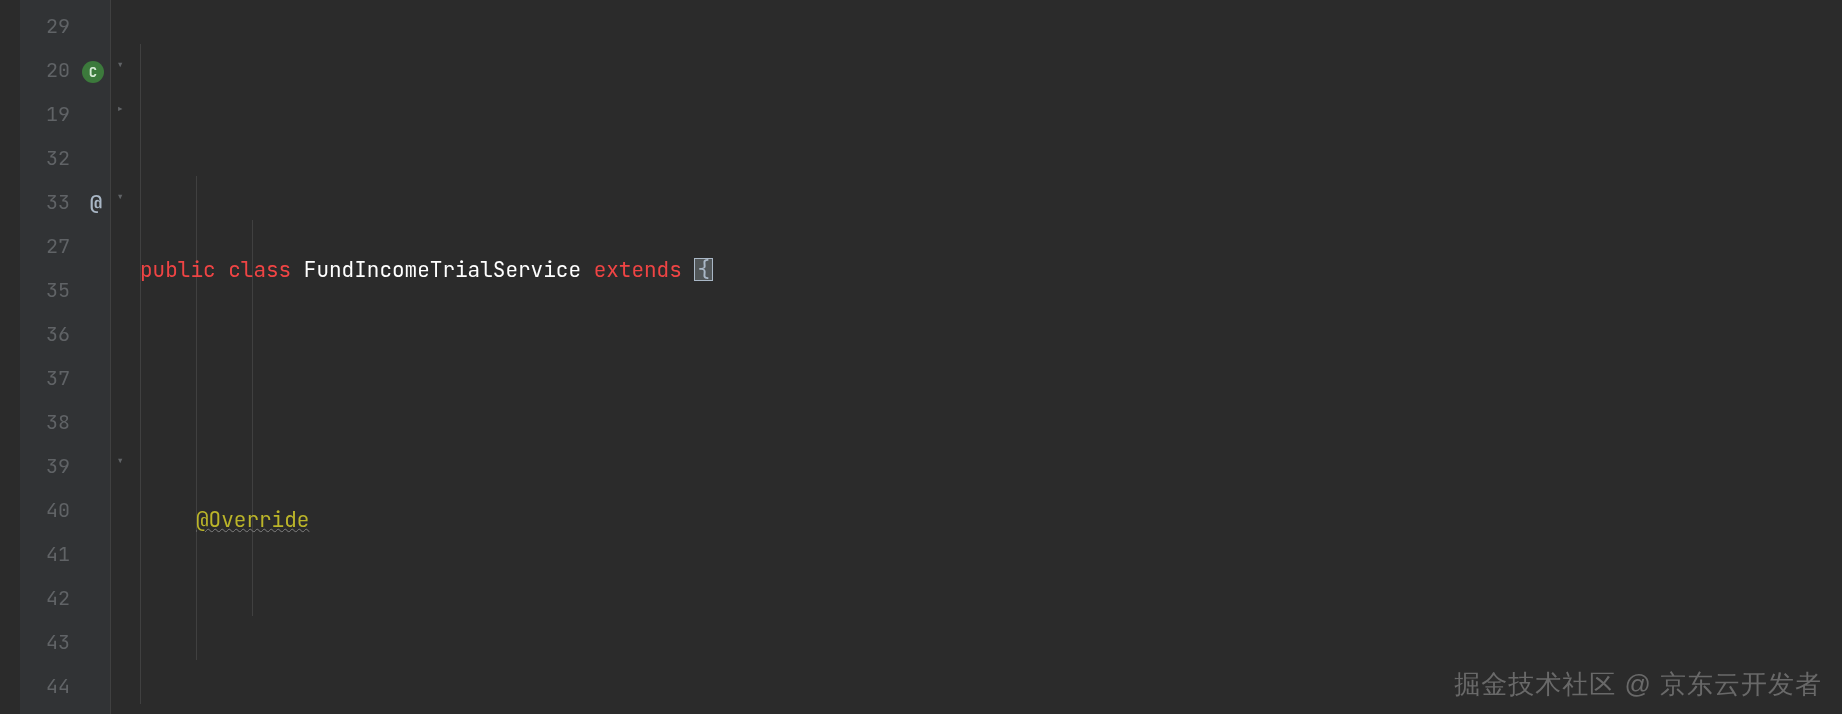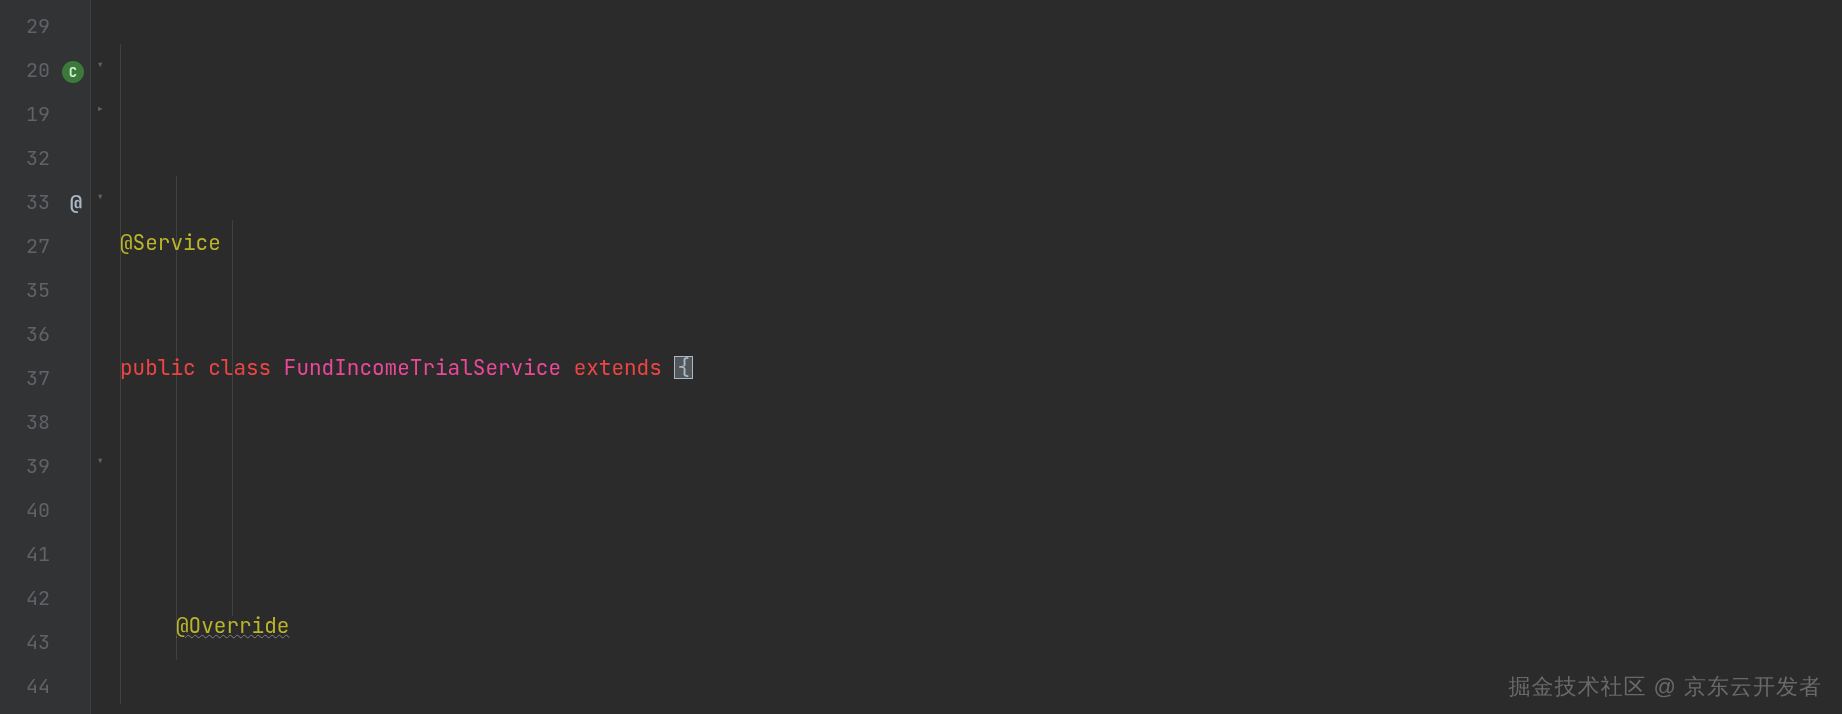--- a/index.html
+++ b/index.html
@@ -8,20 +8,21 @@
     background: #2b2b2b;
     font-family: "JetBrains Mono", Menlo, Consolas, monospace;
     font-size: 21px;
     color: #a9b7c6;
     position: relative;
   }
   .editor {
     display: flex;
     width: 100%;
     height: 100%;
+    padding-left: 20px;
   }
   .gutter {
     background: #313335;
     width: 90px;
     padding-top: 4px;
     position: relative;
     flex-shrink: 0;
   }
   .gutter-line {
     height: 44px;
@@ -76,38 +77,38 @@
   }
   .indent-guide {
     position: absolute;
     top: 0;
     bottom: 0;
     width: 1px;
     background: #404040;
   }
   .kw { color: #ef4444; }
   .ann { color: #bbb529; }
-  .cls { color: #ec4899; }
+  .cls { color: #ffffff; }
   .wavy {
     text-decoration: underline wavy #808080;
     text-decoration-thickness: 1px;
   }
   .caret-brace {
     background: #515658;
     border: 1px solid #a9b7c6;
     display: inline-block;
     line-height: 1;
     padding: 0 2px;
   }
   .watermark {
     position: absolute;
     right: 20px;
     bottom: 12px;
     color: #9c9c9c;
-    font-size: 22px;
+    font-size: 26px;
     font-family: "PingFang SC", "Microsoft YaHei", sans-serif;
     opacity: 0.55;
     letter-spacing: 1px;
   }
   .class-icon {
     width: 22px; height: 22px; border-radius: 50%;
     background: #3c7a3c;
     display: inline-flex; align-items: center; justify-content: center;
     color: #d4ead4; font-size: 14px; font-weight: bold;
   }
@@ -177,31 +178,28 @@
     <span class="fold-handle" style="top:452px">▾</span>
   </div>
 
   <div class="code">
     
     <div class="indent-guide" style="left:2px; top:44px; height:660px;"></div>
     <div class="indent-guide" style="left:58px; top:176px; height:484px;"></div>
     <div class="indent-guide" style="left:114px; top:220px; height:396px;"></div>
 
     
-    <div class="code-line" style="padding-left:2px;">
-      <span class="ann">@Service</span>
-    </div>
     
     <div class="code-line" style="padding-left:2px;">
       <span class="kw">public </span><span class="kw">class </span><span class="cls">FundIncomeTrialService </span><span class="kw">extends </span><span class="caret-brace">{</span>
     </div>
     
     <div class="code-line"></div>
     
-    <div class="code-line" style="padding-left:58px;align-items:flex-end;">
+    <div class="code-line" style="padding-left:58px;">
       <span class="ann wavy">@Override</span>
     </div>
     
     
     
     
     
     
     
     

